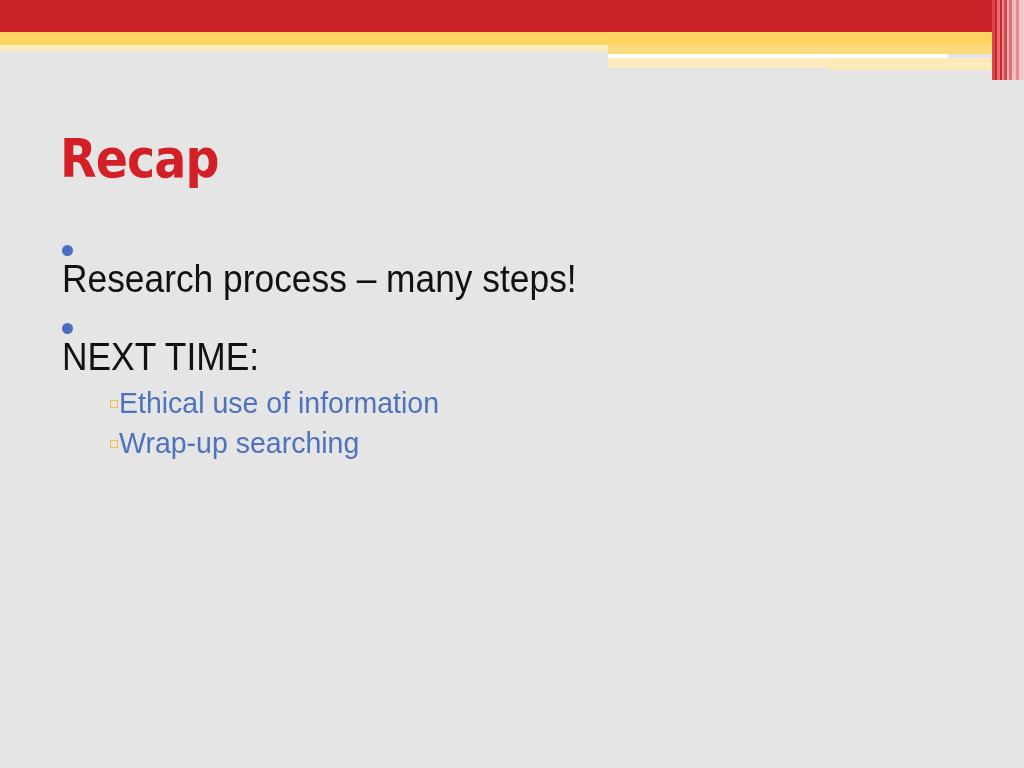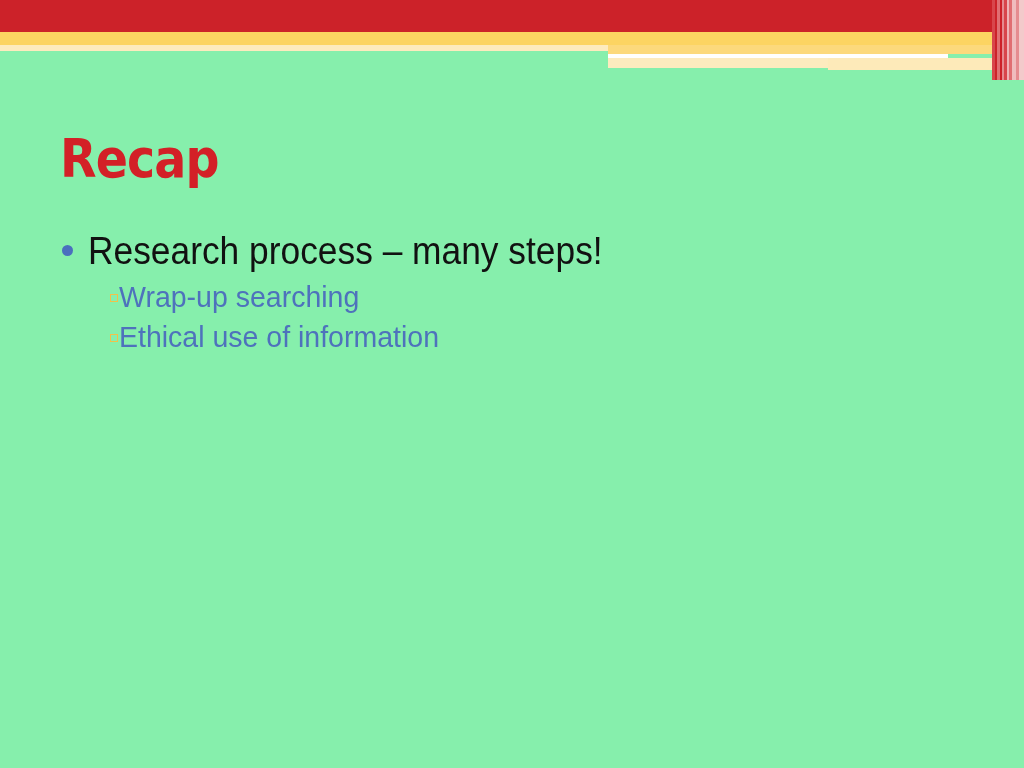--- a/index.html
+++ b/index.html
@@ -128,20 +128,21 @@
     position: absolute;
     left: 62px;
     top: 228px;
     width: 930px;
   }
 
   .bullet-row {
     display: flex;
     align-items: flex-start;
     margin-bottom: 3px;
+    flex-direction: column;
   }
 
   .bullet-marker-l1 {
     flex: 0 0 auto;
     width: 26px;
     padding-top: 17px;
     display: flex;
     justify-content: flex-start;
   }
   .bullet-dot {
@@ -195,21 +196,21 @@
     line-height: 38px;
     color: #4E72BC;
     transform: scaleX(0.95);
     transform-origin: left center;
     white-space: nowrap;
   }
 </style>
 </head>
 <body>
 
-<div id="slide" style="background: #86efac;">
+<div id="slide" style="background: #e5e5e5;">
 
   <div class="banner">
     <div class="band-red-main"></div>
     <div class="band-gold-main"></div>
     <div class="band-palegold-left"></div>
     <div class="band-gold-right"></div>
     <div class="band-white-gap"></div>
     <div class="band-palegold-right"></div>
     <div class="band-palegold-tail"></div>
     <div id="stripe-host">
@@ -229,27 +230,33 @@
 
   <div class="slide-title" style="color: rgb(211, 32, 39);">Recap</div>
 
   <div class="body-list" id="body-list">
       <div class="bullet-row">
         <div class="bullet-marker-l1">
           <span class="bullet-dot" style="background: rgb(74, 111, 190);"></span>
         </div>
         <div class="bullet-text-l1" style="color: rgb(17, 17, 17);">Research process – many steps!</div>
       </div>
+      <div class="bullet-row">
+        <div class="bullet-marker-l1">
+          <span class="bullet-dot" style="background: rgb(74, 111, 190);"></span>
+        </div>
+        <div class="bullet-text-l1" style="color: rgb(17, 17, 17);">NEXT TIME:</div>
+      </div>
       <div class="subbullet-row">
         <div class="bullet-marker-l2">
           <span class="bullet-square" style="border-color: rgb(242, 193, 74);"></span>
         </div>
-        <div class="bullet-text-l2" style="color: rgb(78, 114, 188);">Wrap-up searching</div>
+        <div class="bullet-text-l2" style="color: rgb(78, 114, 188);">Ethical use of information</div>
       </div>
       <div class="subbullet-row">
         <div class="bullet-marker-l2">
           <span class="bullet-square" style="border-color: rgb(242, 193, 74);"></span>
         </div>
-        <div class="bullet-text-l2" style="color: rgb(78, 114, 188);">Ethical use of information</div>
+        <div class="bullet-text-l2" style="color: rgb(78, 114, 188);">Wrap-up searching</div>
       </div>
     </div>
 
 </div>
 
 </body></html>

